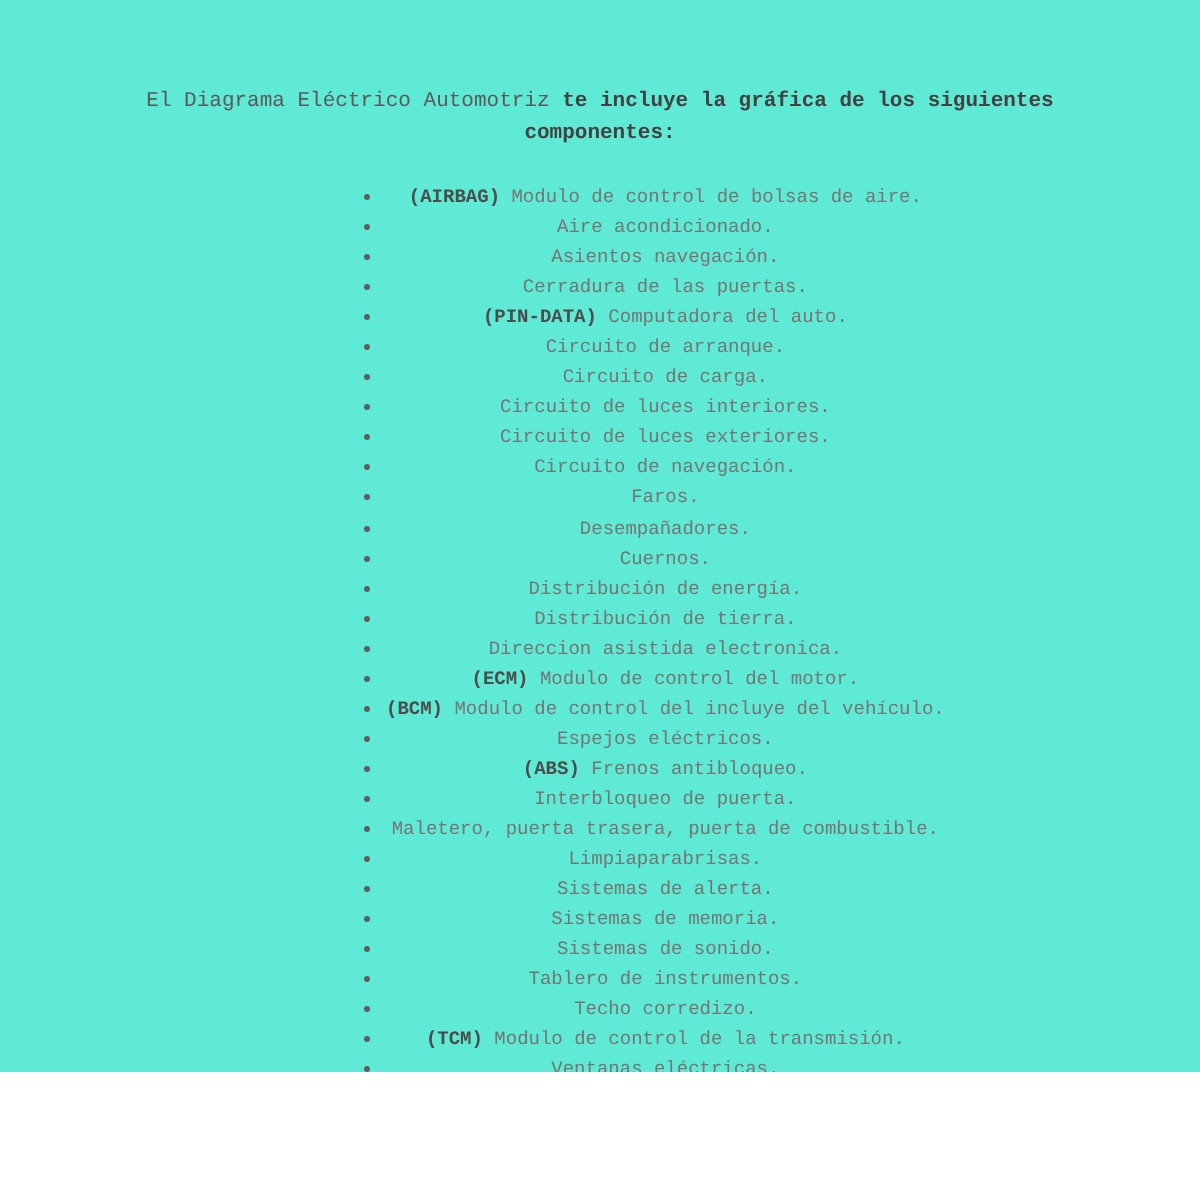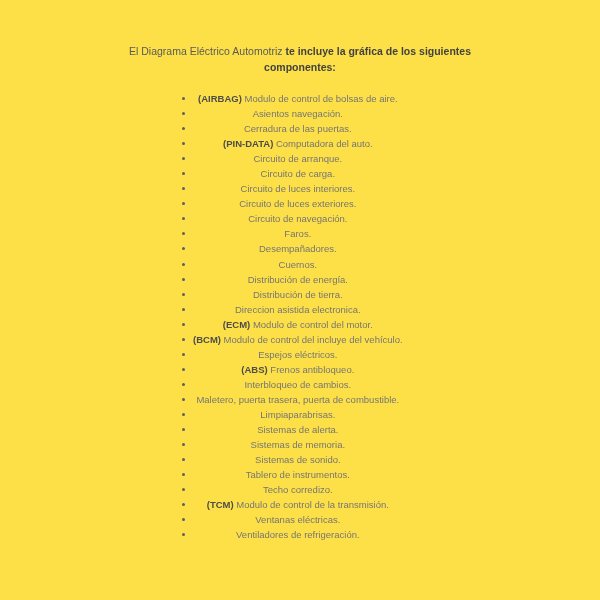--- a/index.html
+++ b/index.html
@@ -3,24 +3,24 @@
 <meta charset="utf-8">
 <style>
   html, body {
     margin: 0;
     padding: 0;
     background: #ffffff;
   }
   .page {
     position: relative;
     width: 600px;
-    height: 600px;
-    background: #fde047;
+    height: 536px;
+    background: #5eead4;
     overflow: hidden;
-    font-family: Liberation Sans, sans-serif;
+    font-family: Liberation Mono, monospace;
   }
   .title {
     position: absolute;
     top: 43px;
     left: 0;
     width: 600px;
     text-align: center;
     font-size: 10.5px;
     line-height: 16px;
     color: #5a5a5a;
@@ -64,39 +64,40 @@
 </head>
 <body>
 
 <div class="page">
   <div class="title">
     <div class="title-line"><span>El Diagrama Eléctrico Automotriz</span><span> </span><span class="b">te incluye la gráfica de los siguientes</span></div>
     <div class="title-line b">componentes:</div>
   </div>
   <ul class="components">
       <li><span class="dot"></span><span class="bold">(AIRBAG) </span><span>Modulo de control de bolsas de aire.</span></li>
+      <li><span class="dot"></span><span>Aire acondicionado.</span></li>
       <li><span class="dot"></span><span>Asientos navegación.</span></li>
       <li><span class="dot"></span><span>Cerradura de las puertas.</span></li>
       <li><span class="dot"></span><span class="bold">(PIN-DATA) </span><span>Computadora del auto.</span></li>
       <li><span class="dot"></span><span>Circuito de arranque.</span></li>
       <li><span class="dot"></span><span>Circuito de carga.</span></li>
       <li><span class="dot"></span><span>Circuito de luces interiores.</span></li>
       <li><span class="dot"></span><span>Circuito de luces exteriores.</span></li>
       <li><span class="dot"></span><span>Circuito de navegación.</span></li>
       <li><span class="dot"></span><span>Faros.</span></li>
       <li><span class="dot"></span><span>Desempañadores.</span></li>
       <li><span class="dot"></span><span>Cuernos.</span></li>
       <li><span class="dot"></span><span>Distribución de energía.</span></li>
       <li><span class="dot"></span><span>Distribución de tierra.</span></li>
       <li><span class="dot"></span><span>Direccion asistida electronica.</span></li>
       <li><span class="dot"></span><span class="bold">(ECM) </span><span>Modulo de control del motor.</span></li>
       <li><span class="dot"></span><span class="bold">(BCM) </span><span>Modulo de control del incluye del vehículo.</span></li>
       <li><span class="dot"></span><span>Espejos eléctricos.</span></li>
       <li><span class="dot"></span><span class="bold">(ABS) </span><span>Frenos antibloqueo.</span></li>
-      <li><span class="dot"></span><span>Interbloqueo de cambios.</span></li>
+      <li><span class="dot"></span><span>Interbloqueo de puerta.</span></li>
       <li><span class="dot"></span><span>Maletero, puerta trasera, puerta de combustible.</span></li>
       <li><span class="dot"></span><span>Limpiaparabrisas.</span></li>
       <li><span class="dot"></span><span>Sistemas de alerta.</span></li>
       <li><span class="dot"></span><span>Sistemas de memoria.</span></li>
       <li><span class="dot"></span><span>Sistemas de sonido.</span></li>
       <li><span class="dot"></span><span>Tablero de instrumentos.</span></li>
       <li><span class="dot"></span><span>Techo corredizo.</span></li>
       <li><span class="dot"></span><span class="bold">(TCM) </span><span>Modulo de control de la transmisión.</span></li>
       <li><span class="dot"></span><span>Ventanas eléctricas.</span></li>
       <li><span class="dot"></span><span>Ventiladores de refrigeración.</span></li>

